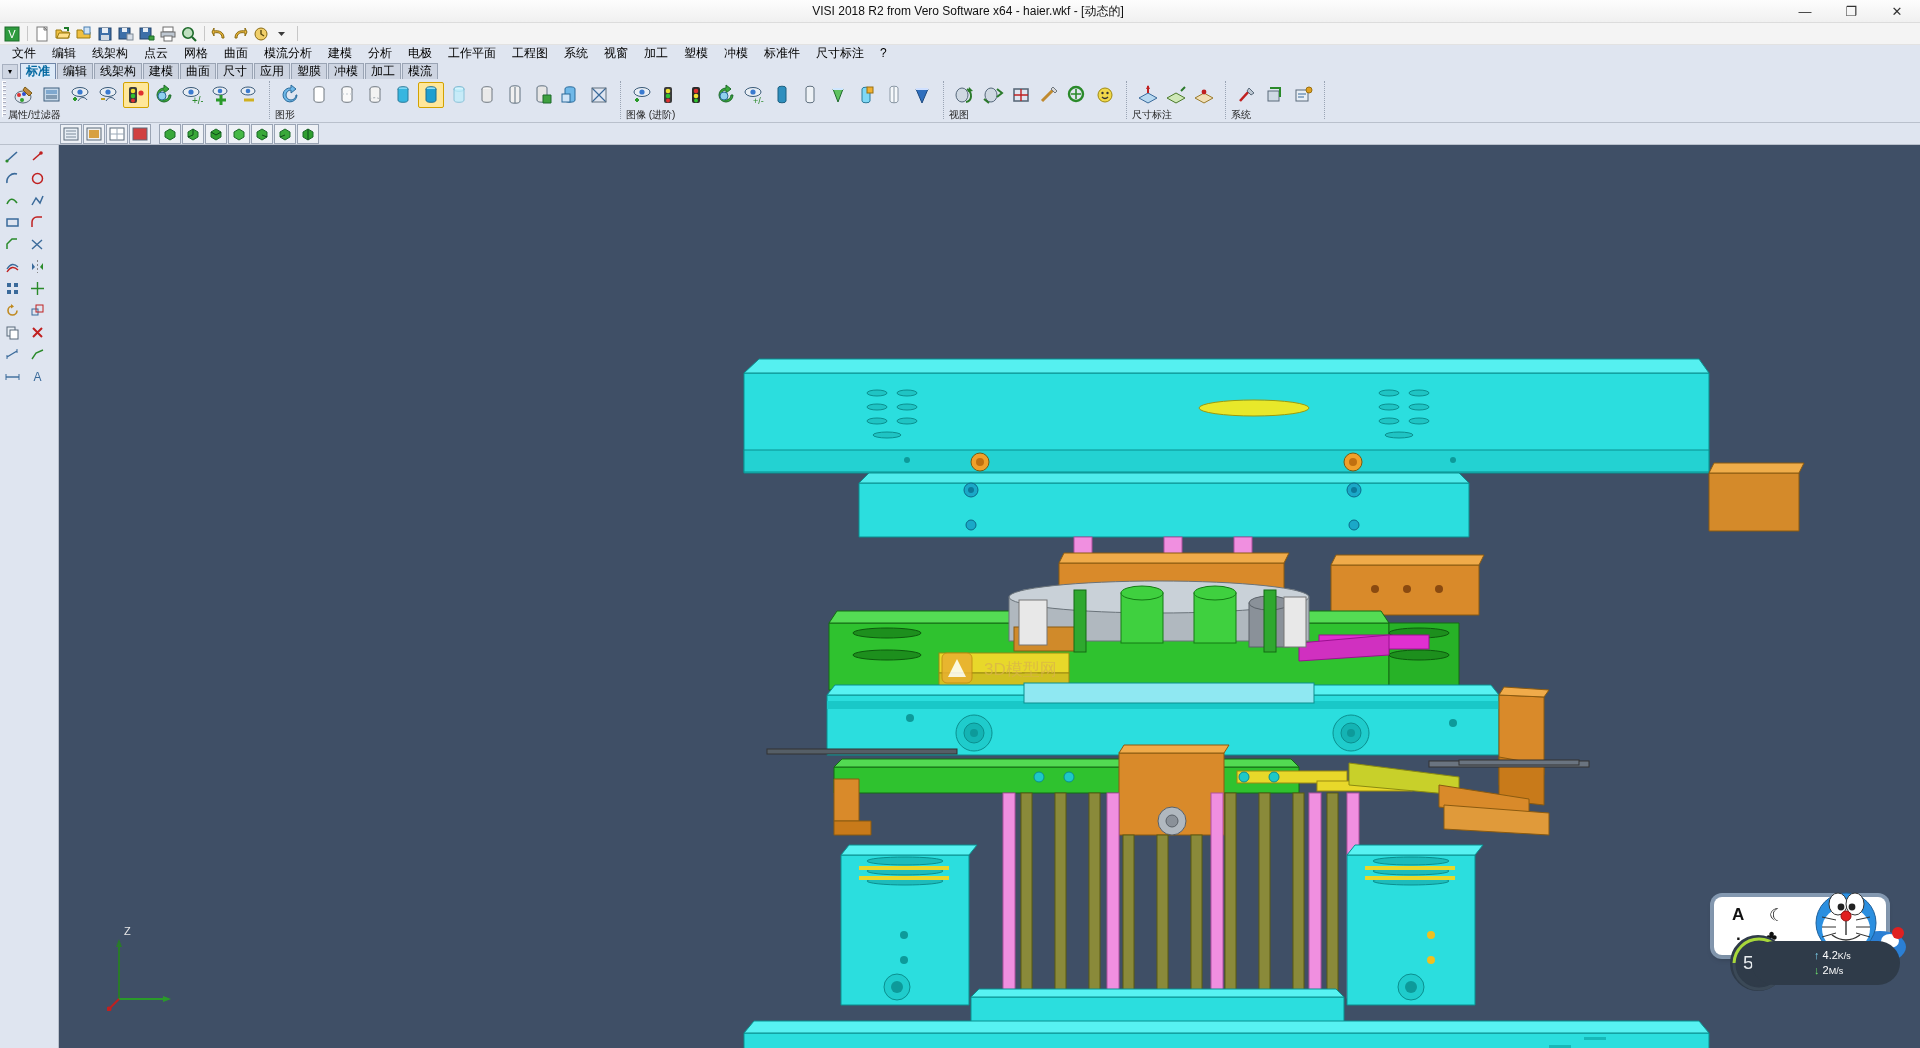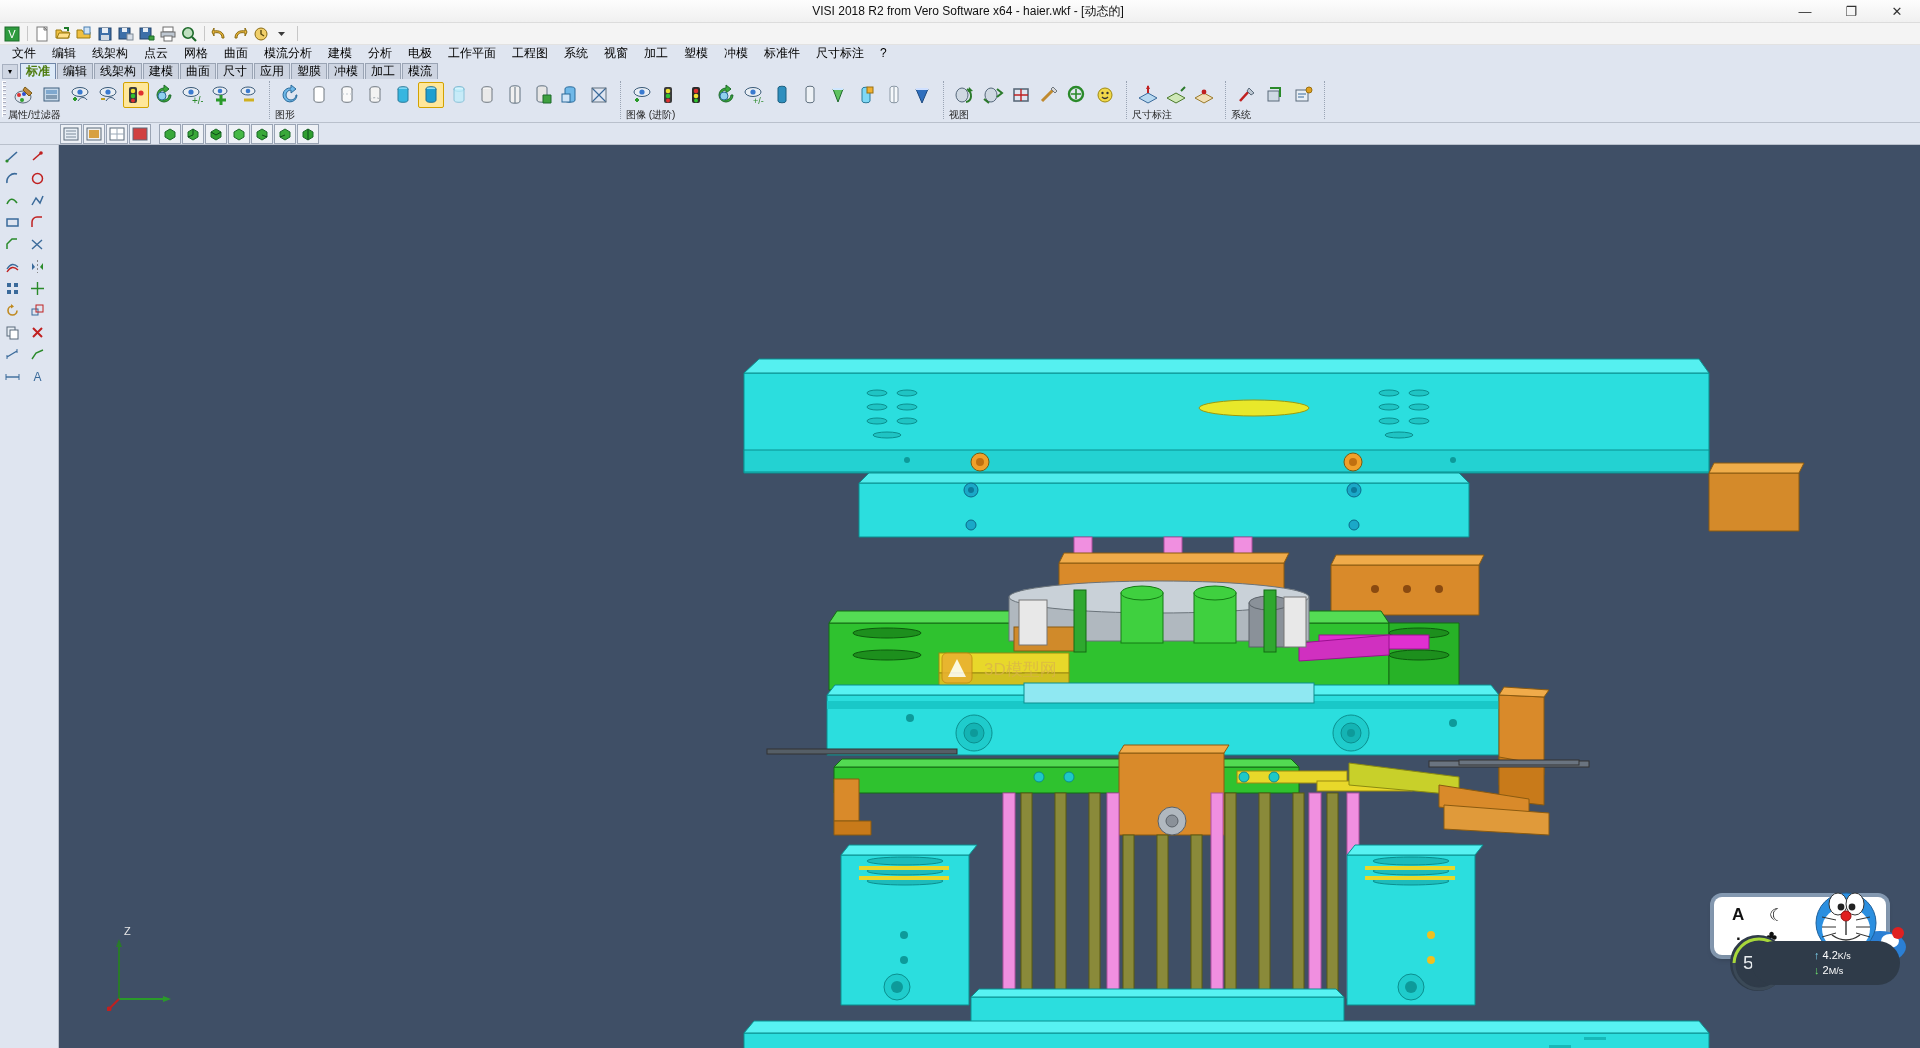--- a/index.html
+++ b/index.html
@@ -49,21 +49,21 @@
   #tabstrip .arrow{
     width:16px;height:15px; background:#cfd6e3; border:1px solid #a7b0c0;
     display:flex;align-items:center;justify-content:center; font-size:8px;
     margin-right:2px;
   }
   #tabstrip .tab{
     padding:0 5px; height:16px; line-height:15px; border:1px solid #9aa4b4;
     border-bottom:none; background:#cdd4e1; margin-right:1px; color:#000;
   }
   #tabstrip .tab.active{
-    background:#ddeaf8; border-color:#6f86a8; font-weight:bold; color:#4d7c0f;
+    background:#ddeaf8; border-color:#6f86a8; font-weight:bold; color:#0369a1;
   }
   
   #ribbon{
     height:44px; background:#dfe5f0; display:flex; align-items:flex-start;
     border-bottom:1px solid #b9c0cc; position:relative; padding-top:2px;
   }
   .tgroup{ display:flex; flex-direction:column; align-items:center; height:42px; position:relative; }
   .tgroup .row{ display:flex; align-items:center; height:28px; padding:0 2px; }
   .tgroup .glabel{
     font-size:10px; color:#222; line-height:12px; margin-top:0px; text-align:left; width:100%;

